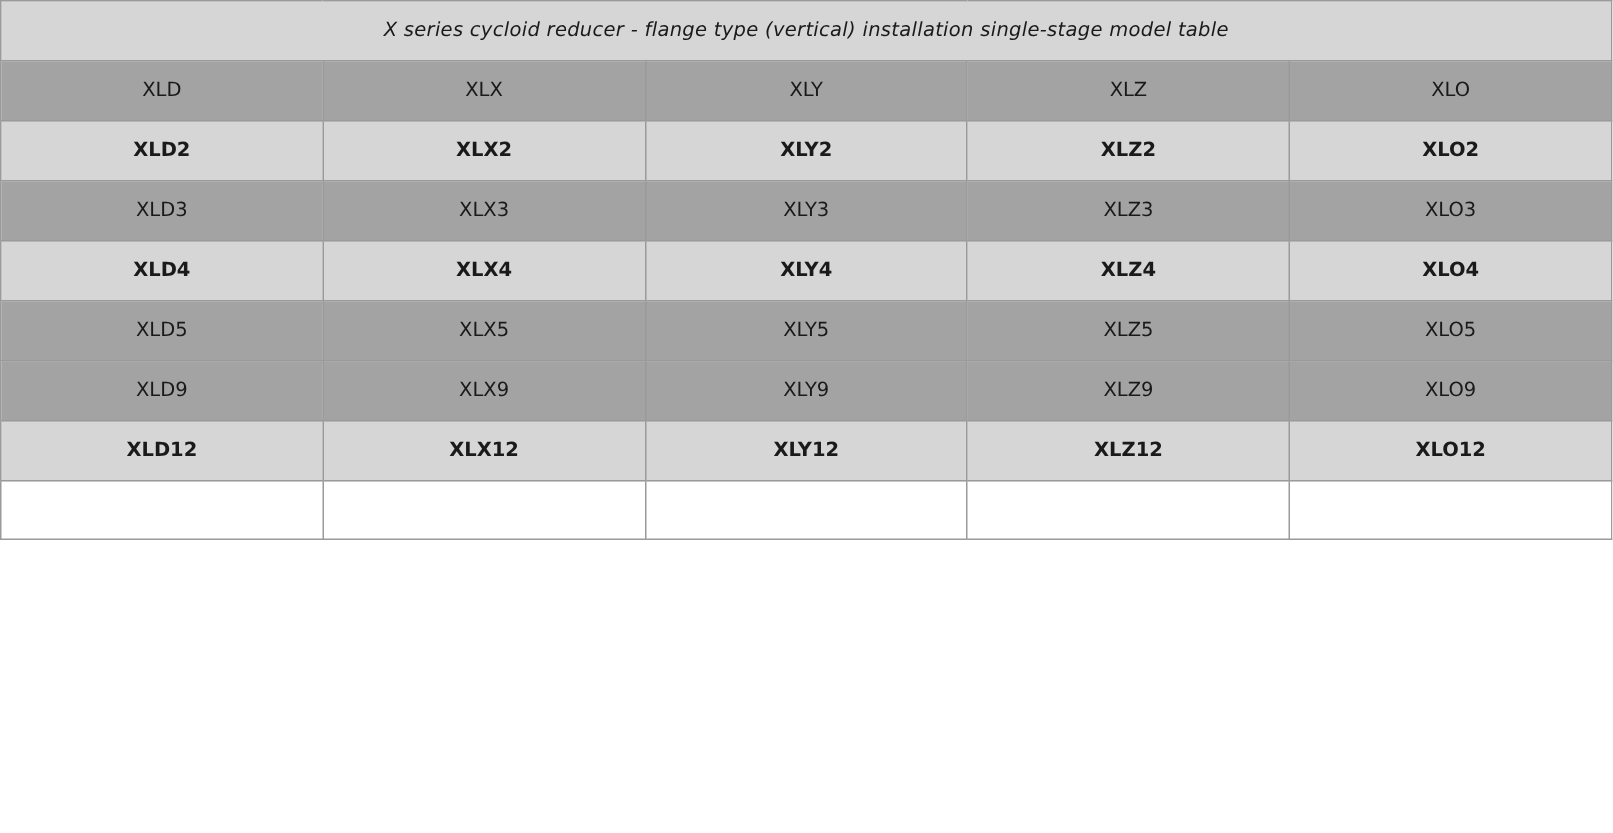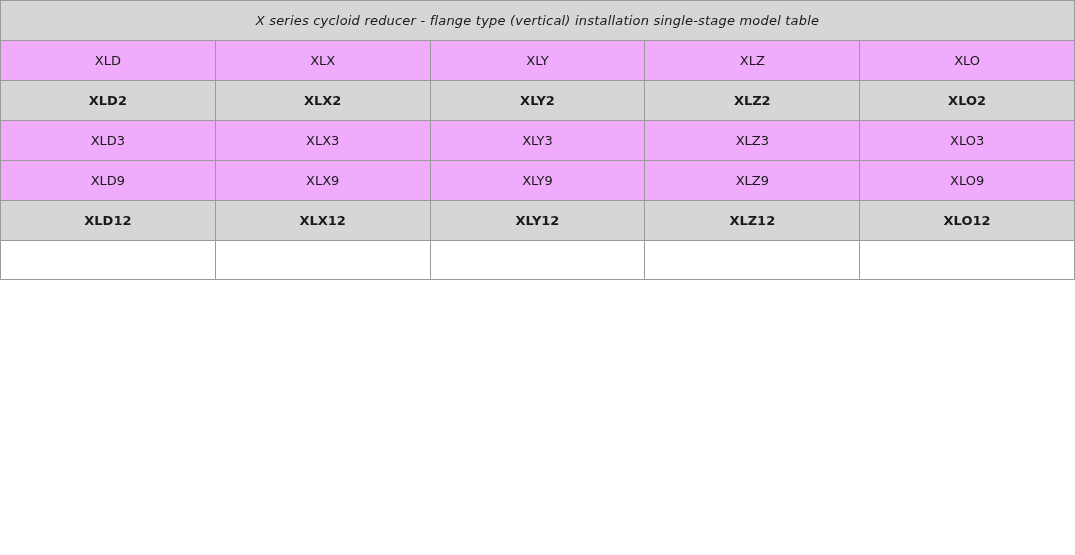--- a/index.html
+++ b/index.html
@@ -38,21 +38,21 @@
   td.title-cell {
     height: 41px;
     background: #d6d6d6;
     font-family: "DejaVu Sans Mono", monospace;
     font-style: italic;
     font-size: 14.5px;
     letter-spacing: 0.2px;
     color: #111111;
   }
   tr.row-odd td {
-    background: #f0abfc;
+    background: #a3a3a3;
   }
   tr.row-even td {
     background: #d6d6d6;
     font-weight: bold;
   }
   tr.row-empty td {
     background: #ffffff;
     height: 38px;
   }
 </style>
@@ -79,20 +79,34 @@
         <td>XLZ2</td>
         <td>XLO2</td>
       </tr>
       <tr class="row-odd">
         <td>XLD3</td>
         <td>XLX3</td>
         <td>XLY3</td>
         <td>XLZ3</td>
         <td>XLO3</td>
       </tr>
+      <tr class="row-even">
+        <td>XLD4</td>
+        <td>XLX4</td>
+        <td>XLY4</td>
+        <td>XLZ4</td>
+        <td>XLO4</td>
+      </tr>
+      <tr class="row-odd">
+        <td>XLD5</td>
+        <td>XLX5</td>
+        <td>XLY5</td>
+        <td>XLZ5</td>
+        <td>XLO5</td>
+      </tr>
       <tr class="row-odd">
         <td>XLD9</td>
         <td>XLX9</td>
         <td>XLY9</td>
         <td>XLZ9</td>
         <td>XLO9</td>
       </tr>
       <tr class="row-even">
         <td>XLD12</td>
         <td>XLX12</td>

